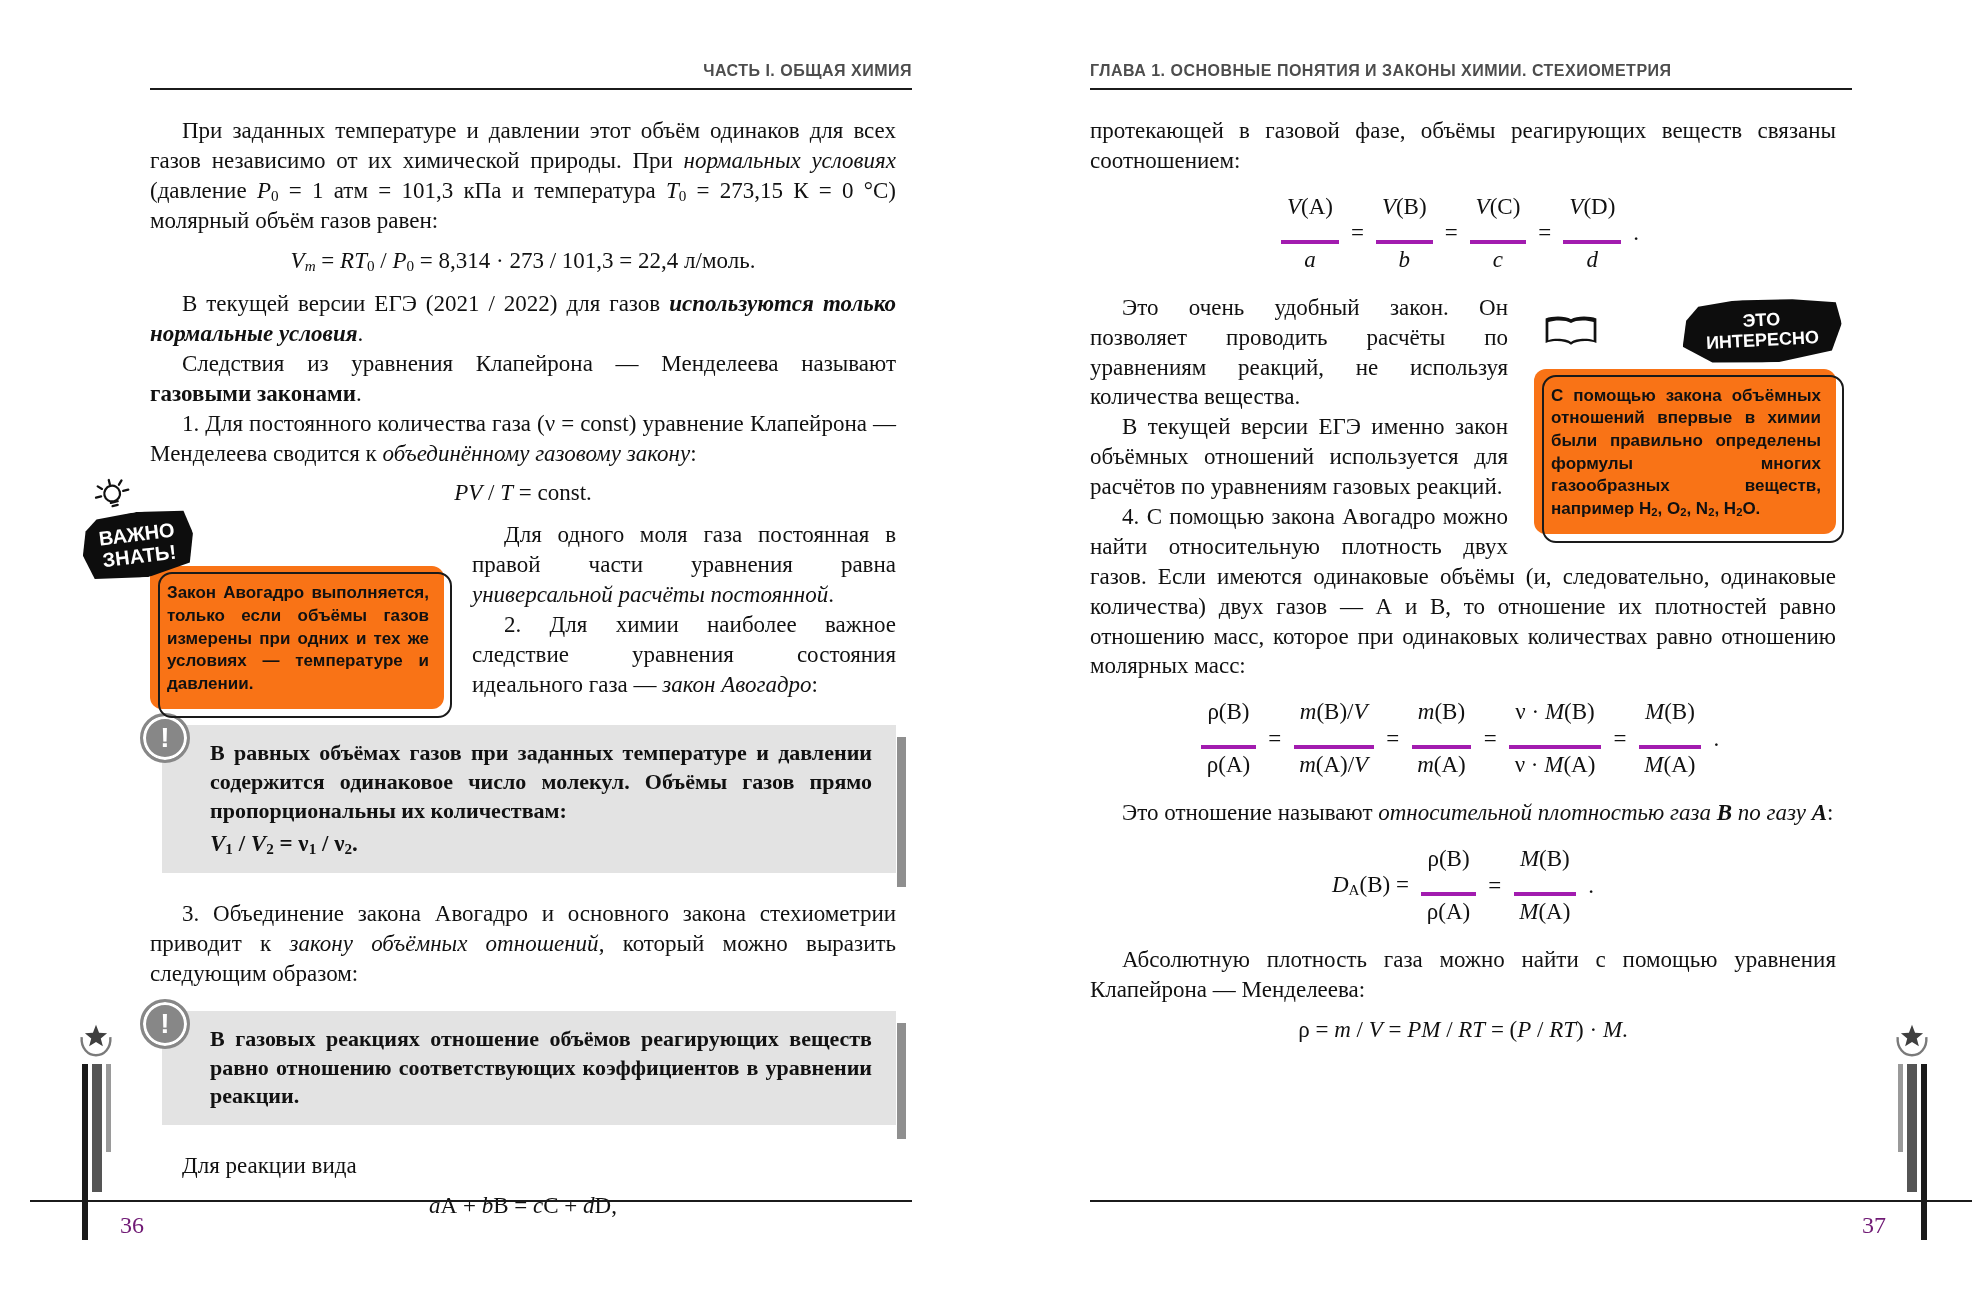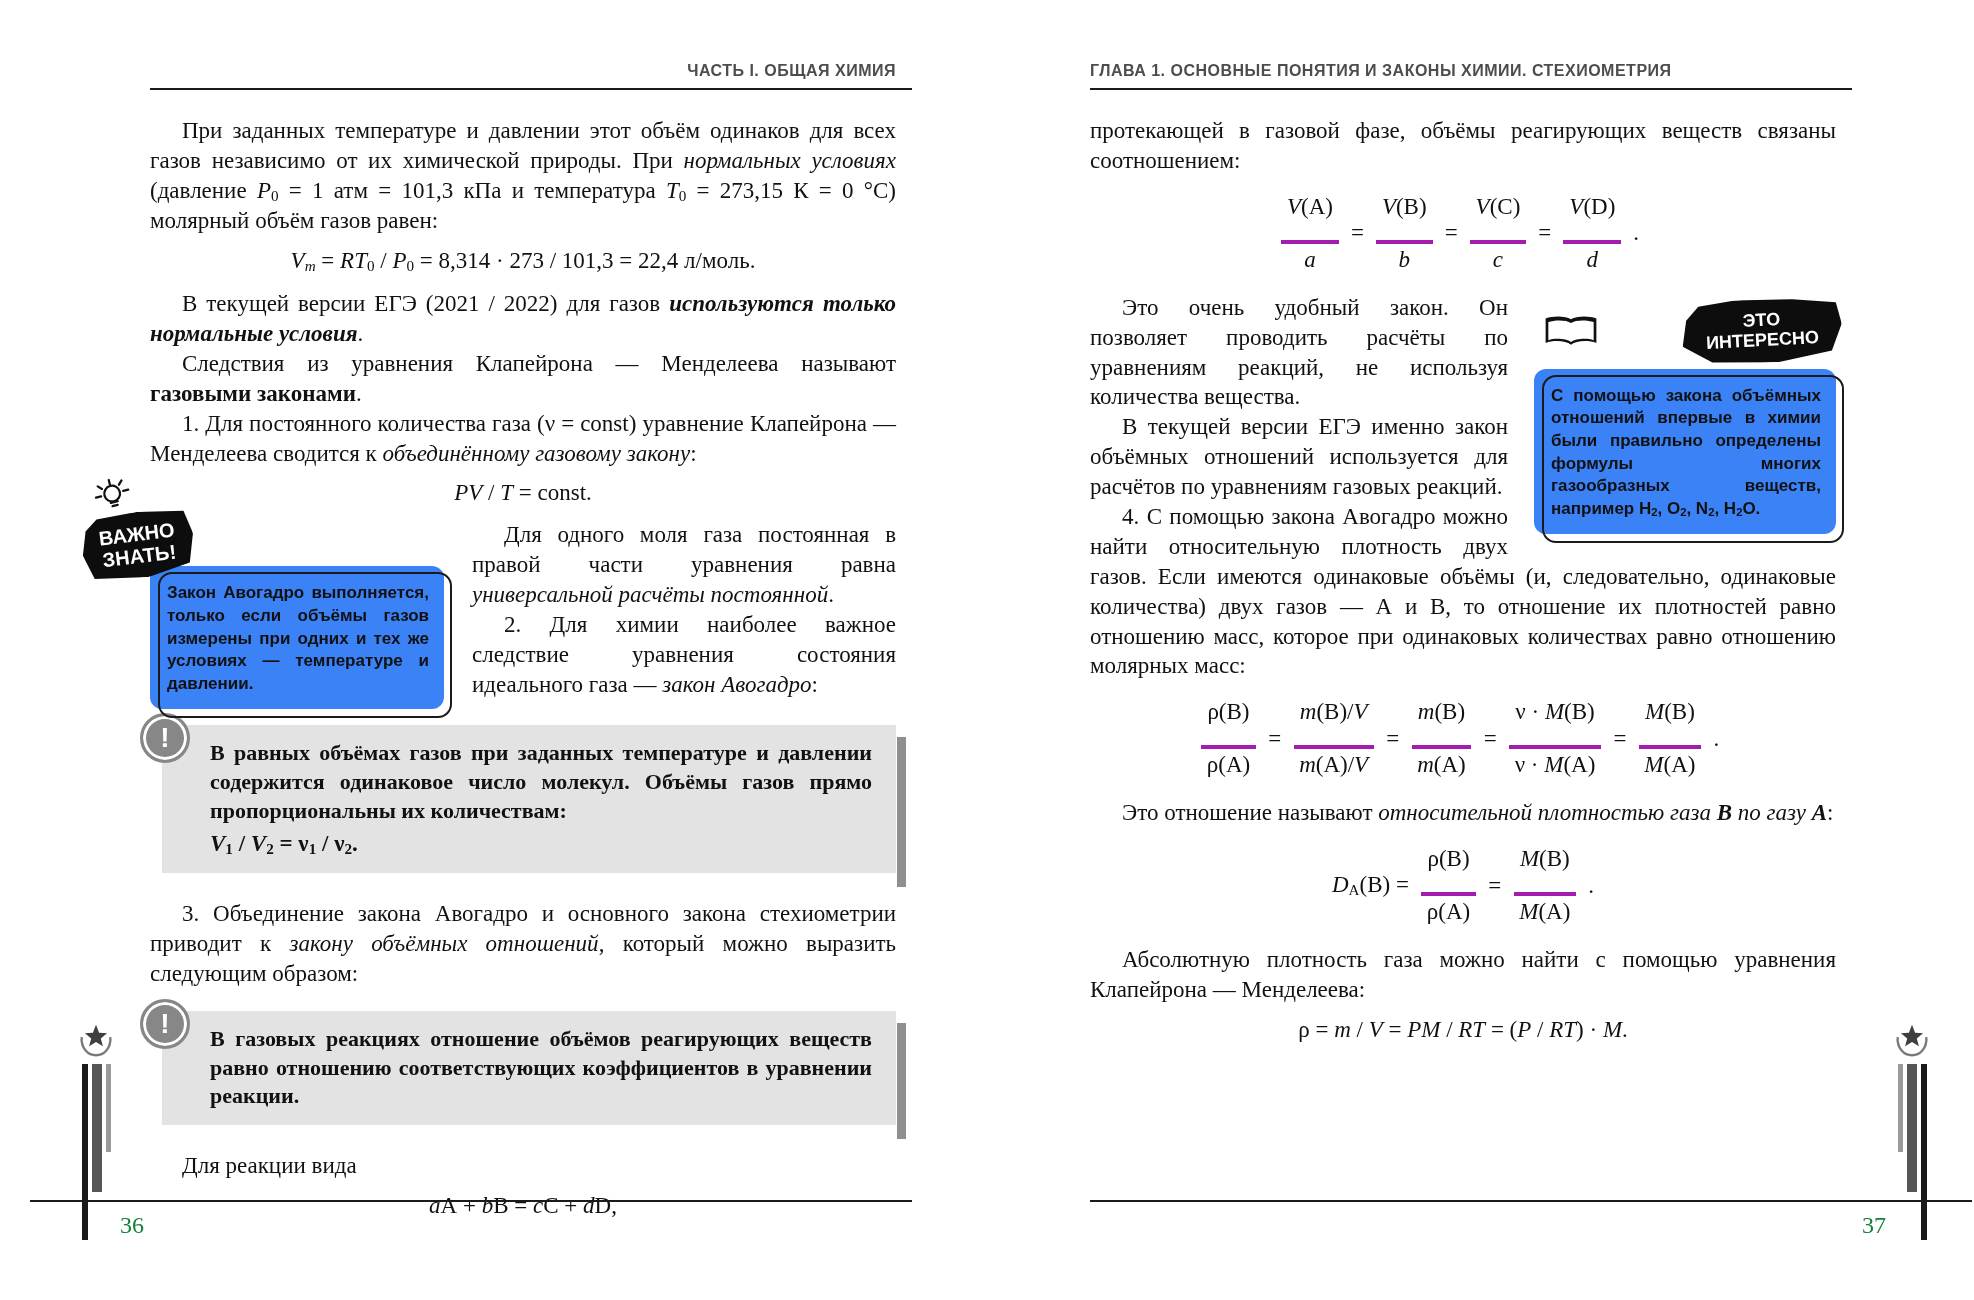--- a/index.html
+++ b/index.html
@@ -7,21 +7,21 @@
     width:1974px;height:1300px;background:#ffffff;color:#111;
     font-family:"Liberation Serif","DejaVu Serif",serif;
     overflow:hidden;
   }
   .spread{position:relative;width:1974px;height:1300px;background:#fff;}
   .page{position:absolute;top:0;height:1300px;}
   .page-left{left:150px;width:762px;}
   .page-right{left:1090px;width:762px;}
 
   .page-header{
-    position:absolute;top:62px;left:0;right:16px;
+    position:absolute;top:62px;left:0;right:0;
     font-family:"Liberation Sans","DejaVu Sans",sans-serif;
     font-size:16px;font-weight:bold;color:#4d4d4d;letter-spacing:.5px;
     white-space:nowrap;
   }
   .header-left{text-align:right;}
   .header-right{text-align:left;}
   .header-rule{position:absolute;top:88px;left:0;right:0;height:2px;background:#1b1b1b;}
 
   .content{position:absolute;top:116px;left:0;right:16px;}
 
@@ -53,21 +53,21 @@
     background:#878787;border:3px solid #878787;box-shadow:inset 0 0 0 3px #fff;
     color:#fff;font-family:"Liberation Sans","DejaVu Sans",sans-serif;
     font-size:28px;font-weight:bold;display:flex;align-items:center;justify-content:center;
   }
   .impbox-formula{font-weight:bold;margin-top:4px;font-size:23px;}
 
   
   .callout-left{float:left;width:294px;margin:8px 28px 16px 0;position:relative;padding-top:38px;}
   .callout-right{float:right;width:302px;margin:4px 0 16px 26px;position:relative;padding-top:72px;}
   .callout-box{
-    position:relative;background:#3b82f6;border-radius:12px;
+    position:relative;background:#f97316;border-radius:12px;
     padding:16px 15px 14px 17px;
     font-family:"Liberation Sans","DejaVu Sans",sans-serif;
     font-weight:bold;font-size:17px;line-height:1.33;text-align:justify;color:#111;
     z-index:1;
   }
   .callout-box::after{
     content:"";position:absolute;top:6px;left:8px;right:-8px;bottom:-9px;
     border:2.5px solid #1a1a1a;border-radius:14px;z-index:-1;
   }
   .badge{
@@ -86,21 +86,21 @@
     transform:rotate(-3deg);
     clip-path:polygon(3% 28%, 11% 7%, 34% 0%, 70% 3%, 97% 11%, 100% 45%, 93% 86%, 59% 100%, 18% 95%, 0% 68%);
   }
   .bulb-icon{position:absolute;top:-52px;left:-58px;transform:rotate(-14deg);z-index:2;}
   .book-icon{position:absolute;top:16px;left:8px;z-index:2;}
 
   
   .bottom-rule{position:absolute;top:1200px;height:2px;background:#1b1b1b;}
   .rule-left{left:-120px;right:0;}
   .rule-right{left:0;right:-120px;}
-  .page-number{position:absolute;top:1212px;font-size:24px;color:#15803d;}
+  .page-number{position:absolute;top:1212px;font-size:24px;color:#701a75;}
   .pn-left{left:-30px;}
   .pn-right{right:-34px;}
 
   .ornament{position:absolute;top:1018px;width:64px;display:flex;flex-direction:column;align-items:center;}
   .orn-left{left:-86px;}
   .orn-right{right:-92px;}
   .bars{display:flex;align-items:flex-start;margin-top:4px;}
   .bars span{display:block;margin:0 2px;}
   .bar-a{width:6px;height:176px;background:#1a1a1a;}
   .bar-b{width:10px;height:128px;background:#555;}

